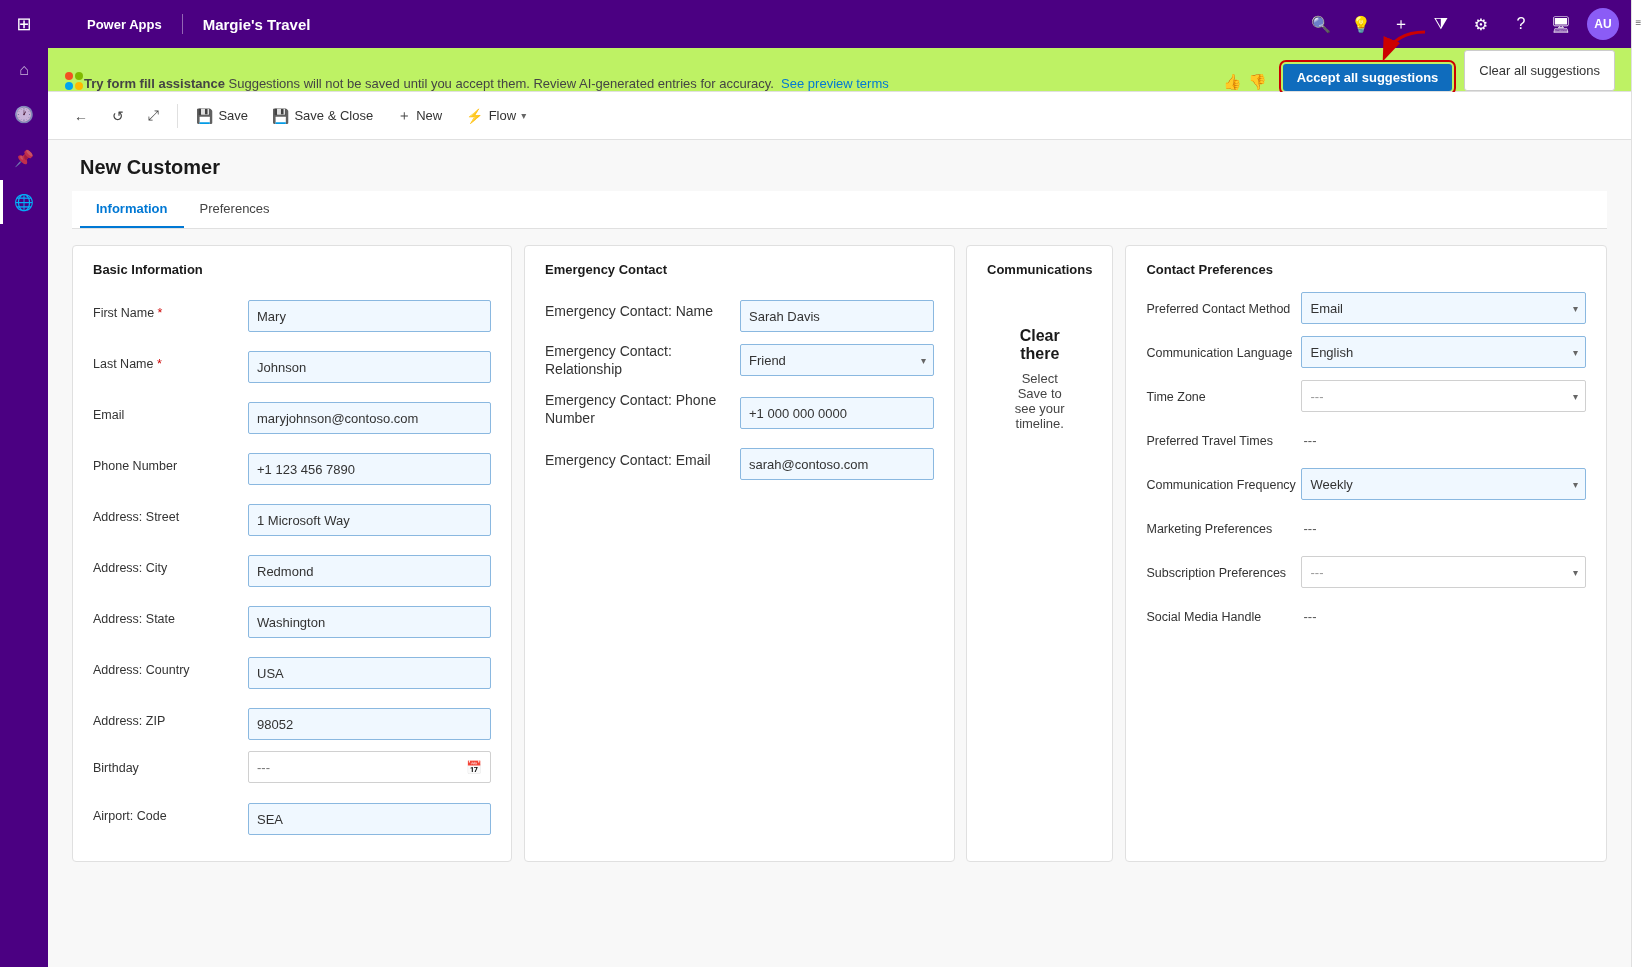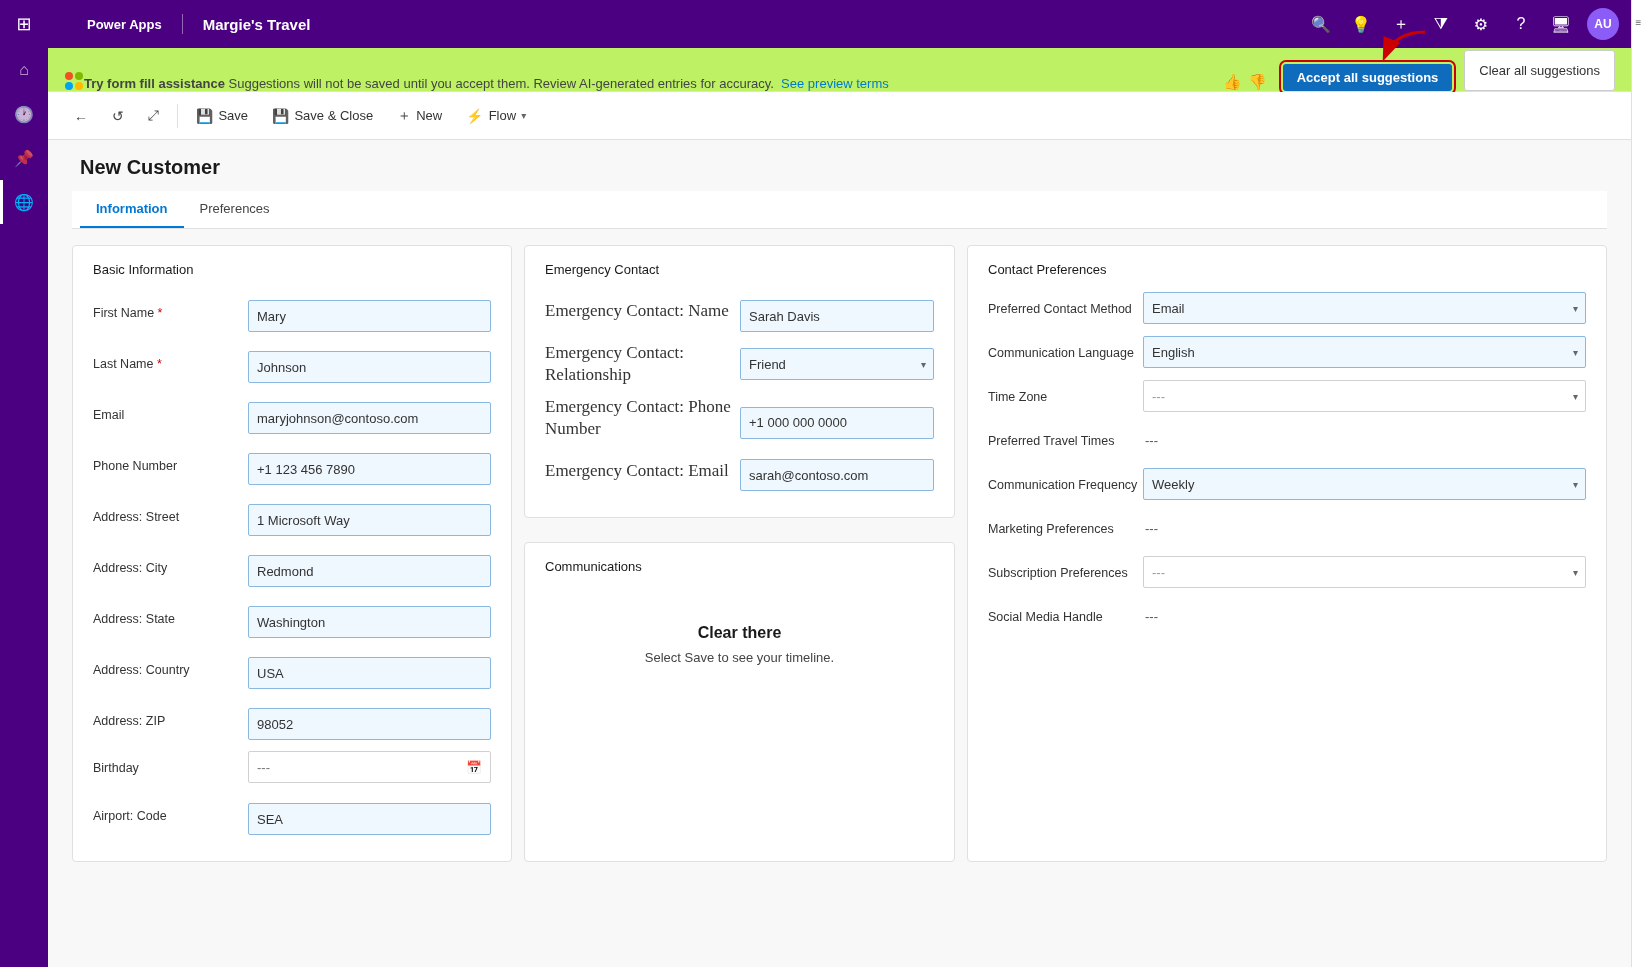--- a/index.html
+++ b/index.html
@@ -253,21 +253,21 @@
       background: white;
       border: 1px solid #e0e0e0;
       border-radius: 4px;
       padding: 16px 20px;
     }
     .form-section.col-1 { flex: 0 0 440px; }
     .form-section.col-3 { flex: 1; }
 
     .section-title {
       font-size: 13px;
-      font-weight: 400;
+      font-weight: 700;
       color: #1a1a1a;
       margin-bottom: 14px;
     }
 
     .form-row {
       display: flex;
       align-items: center;
       margin-bottom: 10px;
       min-height: 34px;
     }
@@ -350,25 +350,24 @@
       top: 50%;
       transform: translateY(-50%);
       font-size: 13px;
       color: #666;
       pointer-events: none;
     }
 
     
     .ec-label {
       width: 195px;
-      font-size: 17px;
+      font-size: 14px;
       color: #333;
       flex-shrink: 0;
       line-height: 1.3;
-      font-family: Liberation Serif, serif;
     }
 
     
     .comms-bottom {
       margin-top: 30px;
       text-align: center;
       padding: 20px;
     }
     .comms-title {
       font-size: 16px;
@@ -561,21 +560,21 @@
             <input type="text" placeholder="---" value="" style="">
             <span class="cal-icon">📅</span>
           </div>
         </div>
         <div class="form-row">
           <label class="form-label">Airport: Code</label>
           <input class="form-input has-value" type="text" value="SEA" style="">
         </div>
       </div>
 
-      <div style="flex:0 0 400px; display:flex; flex-direction:column; gap:24px;">
+      <div style="flex:0 0 400px; display:flex; flex-direction:row; gap:11px;">
 
         <div class="form-section">
           <div class="section-title">Emergency Contact</div>
 
           <div class="form-row">
             <label class="ec-label">Emergency Contact: Name</label>
             <input class="form-input has-value" type="text" value="Sarah Davis" style="">
           </div>
           <div class="form-row">
             <label class="ec-label">Emergency Contact: Relationship</label>

